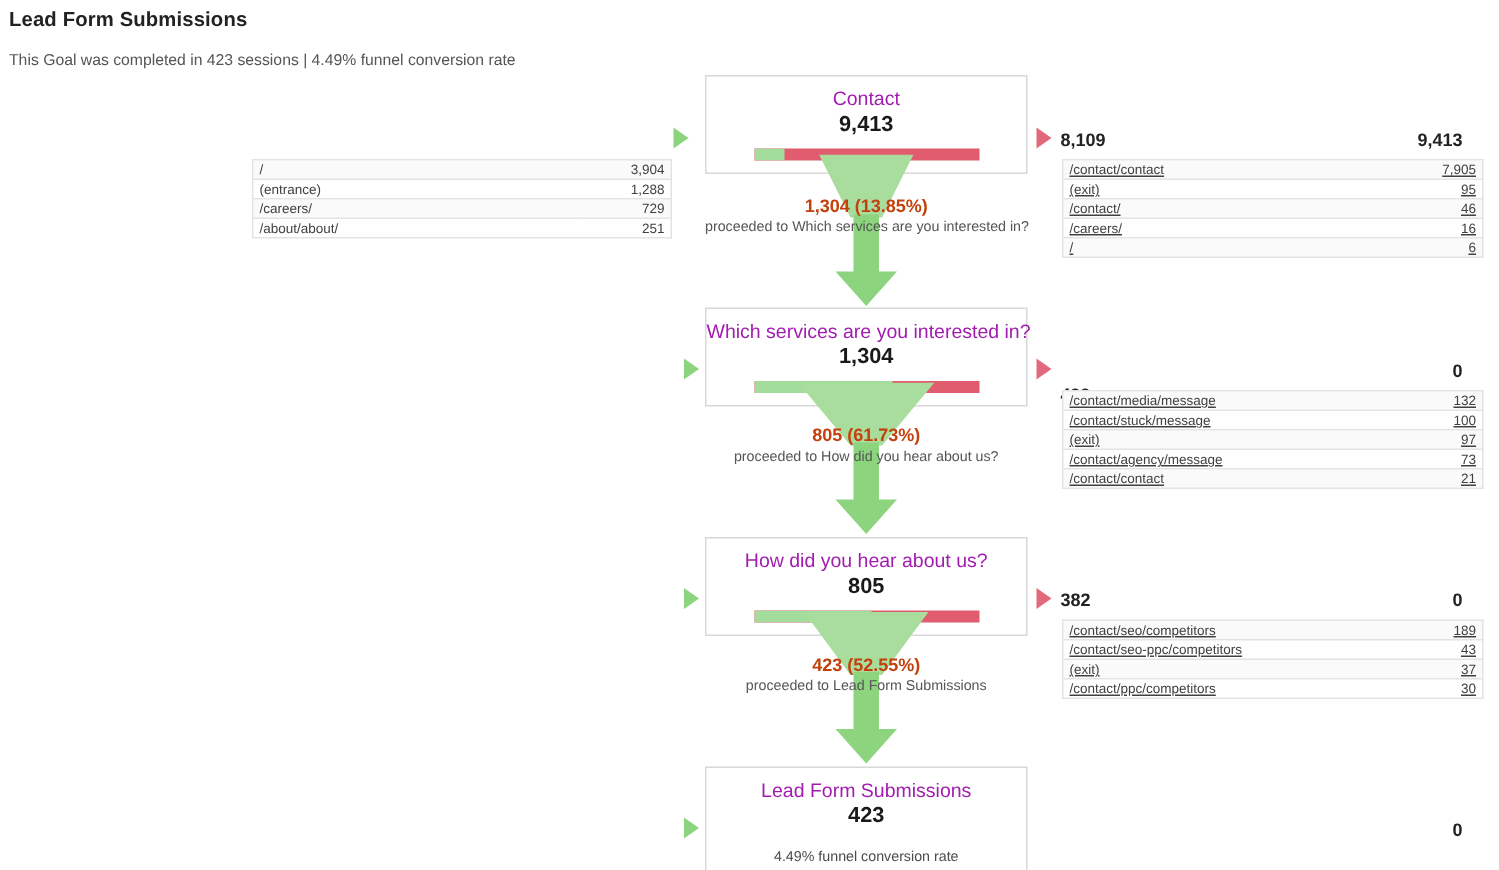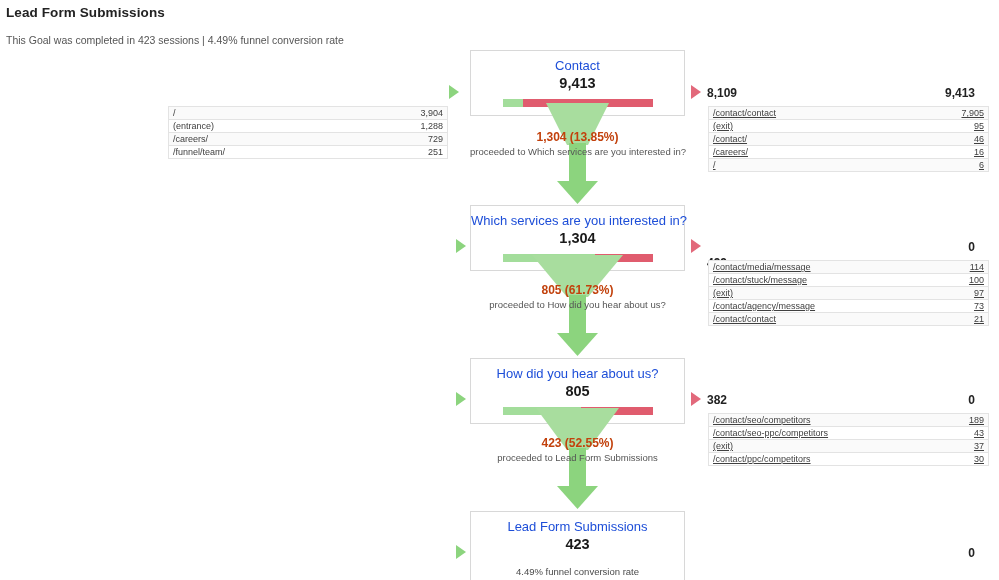--- a/index.html
+++ b/index.html
@@ -64,21 +64,21 @@
     position: absolute;
     left: 470px;
     width: 215px;
     box-sizing: border-box;
     border: 1px solid #d8d8d8;
     background: #ffffff;
     text-align: center;
   }
   .stage-name {
     font-size: 13px;
-    color: #1d4ed8;
+    color: #a21caf;
     line-height: 17px;
     padding-top: 6px;
     white-space: nowrap;
   }
   .stage-value {
     font-size: 14.5px;
     font-weight: bold;
     color: #1a1a1a;
     line-height: 18px;
     padding-bottom: 4px;
@@ -234,21 +234,21 @@
       </tr>
       <tr>
         <td class="lbl">(entrance)</td>
         <td class="val">1,288</td>
       </tr>
       <tr>
         <td class="lbl">/careers/</td>
         <td class="val">729</td>
       </tr>
       <tr>
-        <td class="lbl">/funnel/team/</td>
+        <td class="lbl">/about/about/</td>
         <td class="val">251</td>
       </tr>
     </tbody>
       </table>
 
     <table class="detail-table table-right" style="top:106px;">
       <tbody>
           <tr>
         <td class="lbl">/contact/contact</td>
         <td class="val">7,905</td>
@@ -298,21 +298,21 @@
       </div>
     </div>
 
     <div class="tri-red" style="left:691px; top:239px;"></div>
     <div class="exit-total" style="top:256px;">499</div>
 
     <table class="detail-table table-right" style="top:260px;">
       <tbody>
           <tr>
         <td class="lbl">/contact/media/message</td>
-        <td class="val">114</td>
+        <td class="val">132</td>
       </tr>
       <tr>
         <td class="lbl">/contact/stuck/message</td>
         <td class="val">100</td>
       </tr>
       <tr>
         <td class="lbl">(exit)</td>
         <td class="val">97</td>
       </tr>
       <tr>

